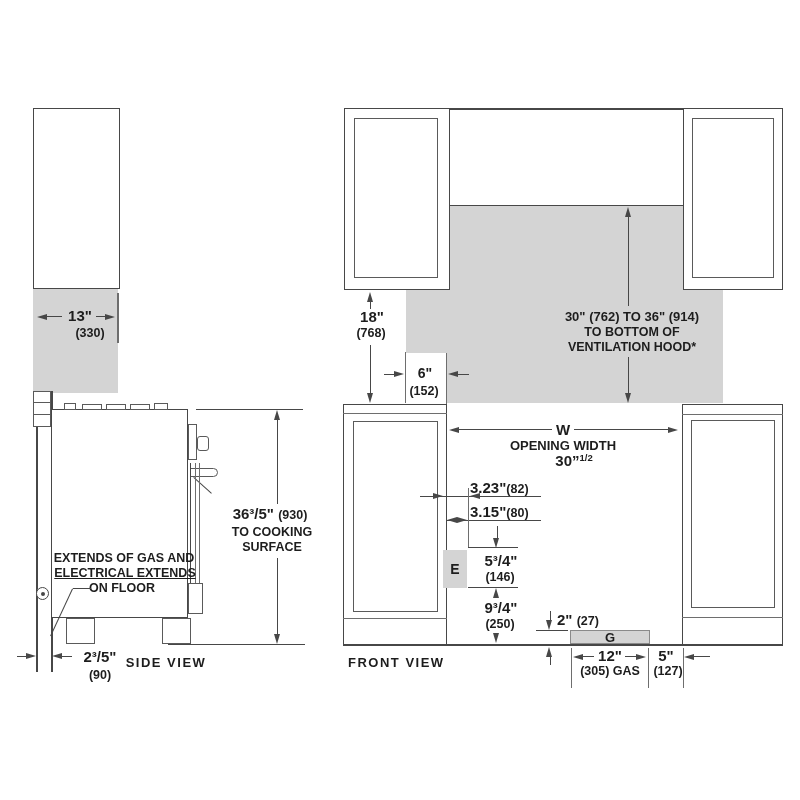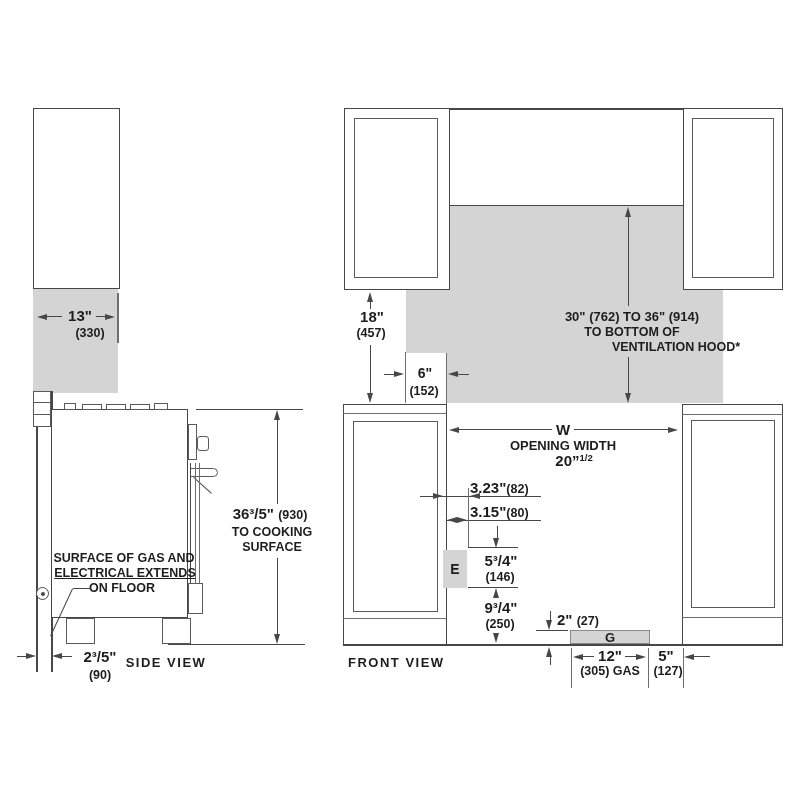--- a/index.html
+++ b/index.html
@@ -63,21 +63,21 @@
     <div class="ln thin" style="left:194.5px;top:463px;width:1.1px;height:120px;"></div>
     <div class="ln thin" style="left:198.5px;top:463px;width:1.1px;height:120px;"></div>
     <div class="ibox" style="left:188px;top:583px;width:15px;height:31px;"></div>
 
     <div class="ibox" style="left:66px;top:618px;width:29px;height:26px;"></div>
     <div class="ibox" style="left:162px;top:618px;width:29px;height:26px;"></div>
 
     <div style="position:absolute;left:36px;top:587px;width:13px;height:13px;border:1.5px solid #474747;border-radius:50%;box-sizing:border-box;background:#fff;"></div>
     <div style="position:absolute;left:40.5px;top:591.5px;width:4px;height:4px;background:#474747;border-radius:50%;"></div>
 
-    <div class="lbl sm c" style="left:124px;top:552px;">SURFACE OF GAS AND</div>
+    <div class="lbl sm c" style="left:124px;top:552px;">EXTENDS OF GAS AND</div>
     <div class="lbl sm c" style="left:125px;top:567px;text-decoration:underline;">ELECTRICAL EXTENDS</div>
     <div class="lbl sm c" style="left:122px;top:582px;">ON FLOOR</div>
     <div class="ln" style="left:73px;top:588px;width:18px;height:1.3px;"></div>
     <div class="ln" style="left:73px;top:589px;width:52px;height:1.3px;transform:rotate(115deg);transform-origin:0 0;"></div>
 
     <div class="ln" style="left:196px;top:409px;width:107px;height:1.4px;"></div>
     <div class="ln" style="left:168px;top:644px;width:137px;height:1.4px;"></div>
     <div class="arr a-u" style="left:273.5px;top:410px;"></div>
     <div class="ln" style="left:276.5px;top:419px;width:1.4px;height:85px;"></div>
     <div class="ln" style="left:276.5px;top:558px;width:1.4px;height:77px;"></div>
@@ -119,46 +119,46 @@
     <div class="box" style="left:682px;top:404px;width:101px;height:241px;"></div>
     <div class="ln thin" style="left:682px;top:414px;width:101px;height:1.3px;"></div>
     <div class="ibox" style="left:691px;top:420px;width:84px;height:188px;"></div>
     <div class="ln thin" style="left:682px;top:617px;width:101px;height:1.3px;"></div>
 
     <div class="ln" style="left:343px;top:644px;width:440px;height:1.8px;"></div>
 
     <div class="arr a-u" style="left:366.5px;top:292px;"></div>
     <div class="ln" style="left:369.5px;top:301px;width:1.3px;height:8px;"></div>
     <div class="lbl c" style="left:372px;top:309px;">18"</div>
-    <div class="lbl sm c" style="left:371px;top:327px;">(457)</div>
+    <div class="lbl sm c" style="left:371px;top:327px;">(768)</div>
     <div class="ln" style="left:369.5px;top:345px;width:1.3px;height:49px;"></div>
     <div class="arr a-d" style="left:366.5px;top:393px;"></div>
 
     <div class="ln" style="left:384px;top:374px;width:11px;height:1.3px;"></div>
     <div class="arr a-r" style="left:394px;top:371px;"></div>
     <div class="arr a-l" style="left:448px;top:371px;"></div>
     <div class="ln" style="left:458px;top:374px;width:11px;height:1.3px;"></div>
     <div class="lbl c" style="left:425px;top:366px;font-size:14px;">6"</div>
     <div class="lbl sm c" style="left:424px;top:385px;">(152)</div>
 
     <div class="arr a-u" style="left:624.5px;top:207px;"></div>
     <div class="ln" style="left:627.5px;top:216px;width:1.3px;height:90px;"></div>
     <div class="lbl sm c" style="left:632px;top:310px;font-size:13px;">30" (762) TO 36" (914)</div>
     <div class="lbl sm c" style="left:632px;top:326px;">TO BOTTOM OF</div>
-    <div class="lbl sm c" style="left:632px;top:341px;margin-left:44px;">VENTILATION HOOD*</div>
+    <div class="lbl sm c" style="left:632px;top:341px;">VENTILATION HOOD*</div>
     <div class="ln" style="left:627.5px;top:357px;width:1.3px;height:37px;"></div>
     <div class="arr a-d" style="left:624.5px;top:393px;"></div>
 
     <div class="arr a-l" style="left:449px;top:426.5px;"></div>
     <div class="ln" style="left:459px;top:429px;width:93px;height:1.4px;"></div>
     <div class="lbl c" style="left:563px;top:422px;">W</div>
     <div class="ln" style="left:574px;top:429px;width:94px;height:1.4px;"></div>
     <div class="arr a-r" style="left:668px;top:426.5px;"></div>
     <div class="lbl sm c" style="left:563px;top:439px;font-size:13px;">OPENING WIDTH</div>
-    <div class="lbl c" style="left:574px;top:453px;"><span>20”</span><span class="sup">1/2</span></div>
+    <div class="lbl c" style="left:574px;top:453px;"><span>30”</span><span class="sup">1/2</span></div>
 
     <div class="ln" style="left:420px;top:496px;width:121px;height:1.2px;"></div>
     <div class="arr a-r" style="left:433px;top:493px;"></div>
     <div class="arr a-l" style="left:470px;top:493px;"></div>
     <div class="lbl" style="left:470px;top:480px;"><span>3.23"</span><span class="sm">(82)</span></div>
 
     <div class="ln" style="left:447px;top:520px;width:94px;height:1.2px;"></div>
     <div class="arr a-l" style="left:447px;top:517px;"></div>
     <div class="arr a-r" style="left:457px;top:517px;"></div>
     <div class="lbl" style="left:470px;top:504px;"><span>3.15"</span><span class="sm">(80)</span></div>

